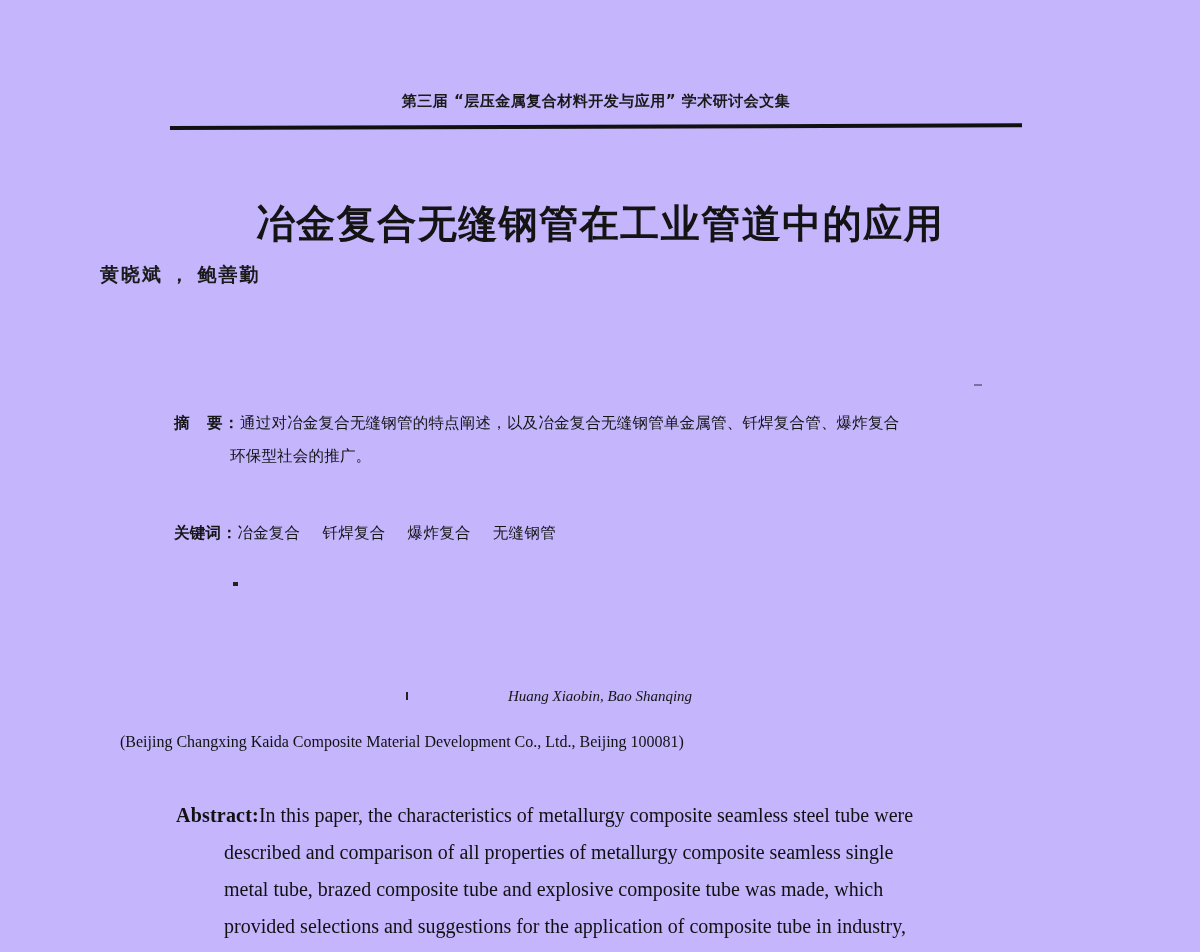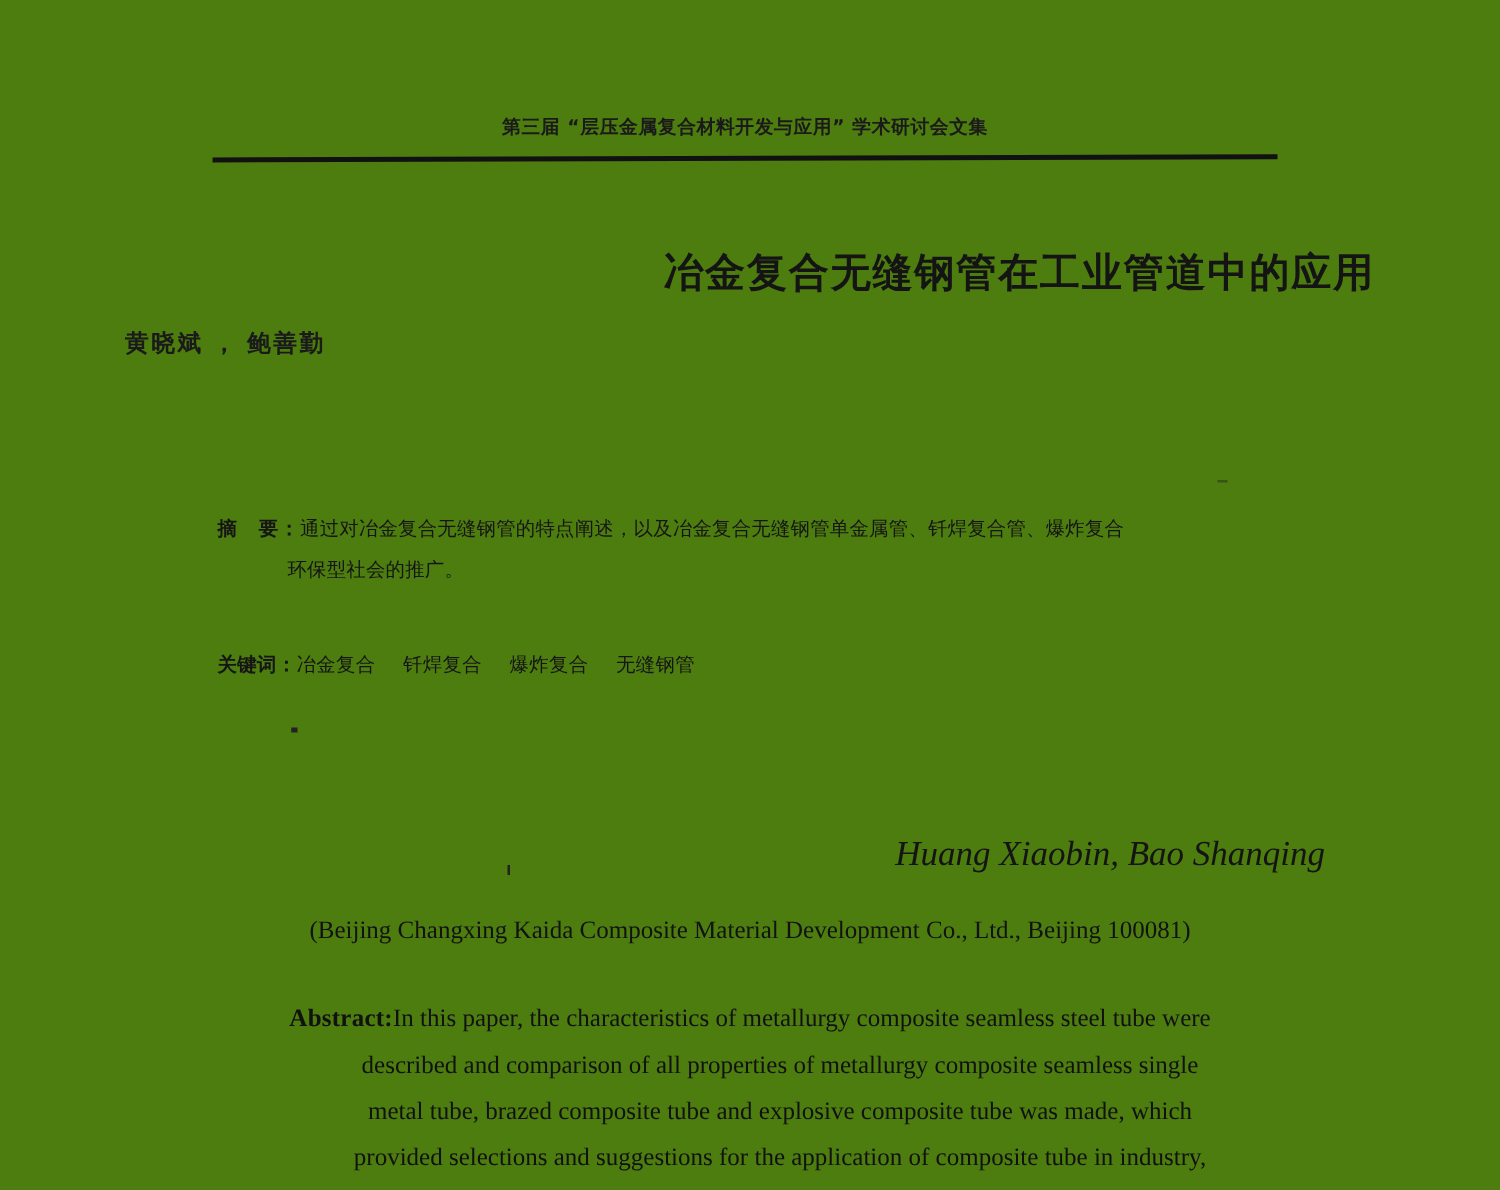--- a/index.html
+++ b/index.html
@@ -15,21 +15,21 @@
     font-family: "Liberation Serif", "DejaVu Serif", serif;
     color: #111111;
     position: relative;
   }
 
   .page {
     position: absolute;
     left: 0; top: 0;
     width: 1200px;
     height: 952px;
-    background: #4d7c0f;
+    background: #c4b5fd;
   }
 
   
   .running-header {
     position: absolute;
     left: 170px;
     top: 92px;
     width: 852px;
     text-align: center;
     font-family: "DejaVu Sans", "Liberation Sans", sans-serif;
@@ -49,23 +49,23 @@
     transform: rotate(-0.18deg);
     transform-origin: left center;
   }
 
   
   .cn-title {
     position: absolute;
     left: 100px;
     top: 197px;
     width: 1000px;
-    text-align: right;
+    text-align: center;
     font-family: "DejaVu Sans", "Liberation Sans", sans-serif;
-    font-size: 32px;
+    font-size: 39px;
     font-weight: 700;
     letter-spacing: 1.5px;
     color: #141414;
     white-space: nowrap;
   }
   .cn-authors {
     position: absolute;
     left: 100px;
     top: 262px;
     width: 1000px;
@@ -138,37 +138,36 @@
     font-family: "Liberation Serif", "DejaVu Serif", serif;
     font-size: 31px;
     font-weight: 700;
     line-height: 44px;
     color: #0f0f0f;
     letter-spacing: 0.2px;
   }
   .en-authors {
     position: absolute;
     left: 140px;
-    top: 668px;
+    top: 688px;
     width: 920px;
-    text-align: right;
-    font-family: "Liberation Serif", "DejaVu Serif", serif;
-    font-size: 28px;
+    text-align: center;
+    font-family: "Liberation Serif", "DejaVu Serif", serif;
+    font-size: 15px;
     font-style: italic;
     color: #141414;
     white-space: nowrap;
   }
   .en-affiliation {
     position: absolute;
     left: 120px;
     top: 733px;
     width: 960px;
-    text-align: center;
-    font-family: "Liberation Serif", "DejaVu Serif", serif;
-    font-size: 20px;
+    font-family: "Liberation Serif", "DejaVu Serif", serif;
+    font-size: 16px;
     color: #121212;
     white-space: nowrap;
   }
 
   
   .en-abstract {
     position: absolute;
     left: 176px;
     top: 797px;
     width: 848px;
@@ -176,21 +175,21 @@
     font-size: 20px;
     line-height: 37px;
     color: #111111;
   }
   .en-abstract .lbl {
     font-weight: 700;
     letter-spacing: 0.2px;
   }
   .en-abstract .row {
     display: flex;
-    justify-content: center;
+    justify-content: flex-start;
     white-space: nowrap;
   }
   .en-abstract .row.indent {
     padding-left: 48px;
   }
   .en-abstract .row > span { display: inline-block; }
 
   
   .speck {
     position: absolute;

